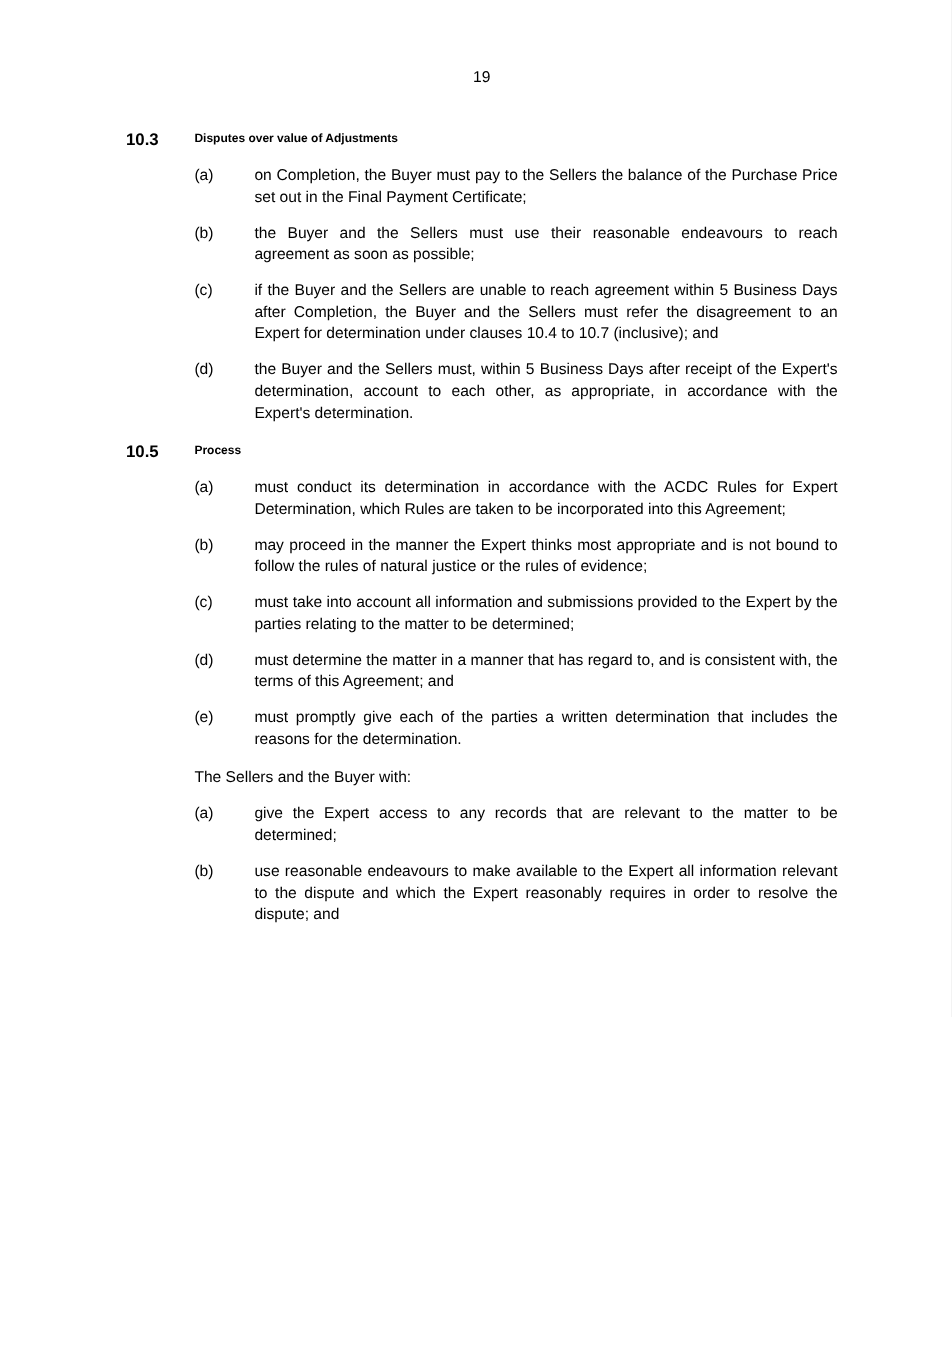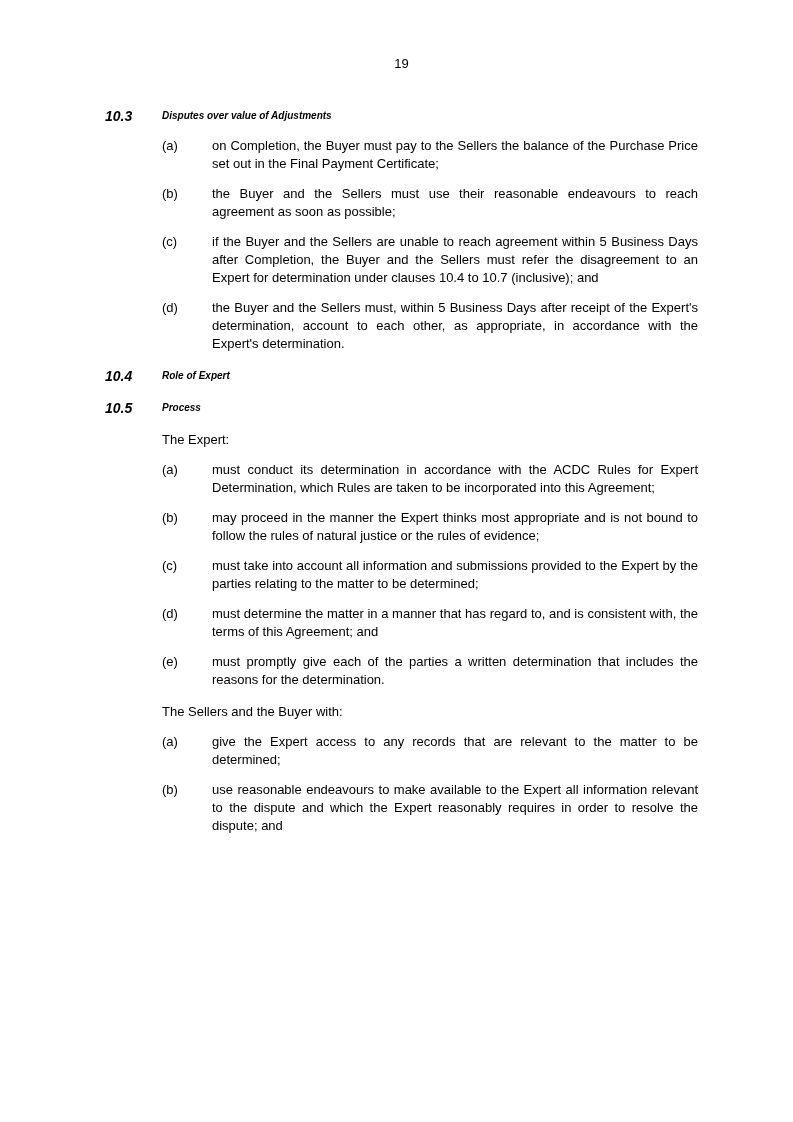--- a/index.html
+++ b/index.html
@@ -21,21 +21,20 @@
     line-height: 18px;
     margin: 0 0 34px 0;
   }
   .clause { margin: 0; }
   .clause-head {
     display: flex;
     margin: 14px 0 0 0;
     font-size: 14px;
     font-weight: bold;
     line-height: 18px;
-    font-style: italic;
   }
   .clause-num { width: 57px; flex: none; }
   .clause-title { margin: 0; font-size: 10px; font-weight: bold; line-height: 18px; }
   .clause-intro {
     margin: 14px 0 0 57px;
     font-size: 13px;
     line-height: 18px;
     text-align: justify;
   }
   .list-item {
@@ -71,32 +70,27 @@
       <span class="li-label">(c)</span>
       <p class="li-text">if the Buyer and the Sellers are unable to reach agreement within 5 Business Days after Completion, the Buyer and the Sellers must refer the disagreement to an Expert for determination under clauses 10.4 to 10.7 (inclusive); and</p>
     </div>
     <div class="list-item">
       <span class="li-label">(d)</span>
       <p class="li-text">the Buyer and the Sellers must, within 5 Business Days after receipt of the Expert's determination, account to each other, as appropriate, in accordance with the Expert's determination.</p>
     </div>
   </section>
 
   <section class="clause">
-    <div class="clause-head">
-      <span class="clause-num">10.4</span>
-      <h2 class="clause-title">Role of Expert</h2>
-    </div>
   </section>
 
   <section class="clause">
     <div class="clause-head">
       <span class="clause-num">10.5</span>
       <h2 class="clause-title">Process</h2>
     </div>
-    <p class="clause-intro">The Expert:</p>
     <div class="list-item">
       <span class="li-label">(a)</span>
       <p class="li-text">must conduct its determination in accordance with the ACDC Rules for Expert Determination, which Rules are taken to be incorporated into this Agreement;</p>
     </div>
     <div class="list-item">
       <span class="li-label">(b)</span>
       <p class="li-text">may proceed in the manner the Expert thinks most appropriate and is not bound to follow the rules of natural justice or the rules of evidence;</p>
     </div>
     <div class="list-item">
       <span class="li-label">(c)</span>

